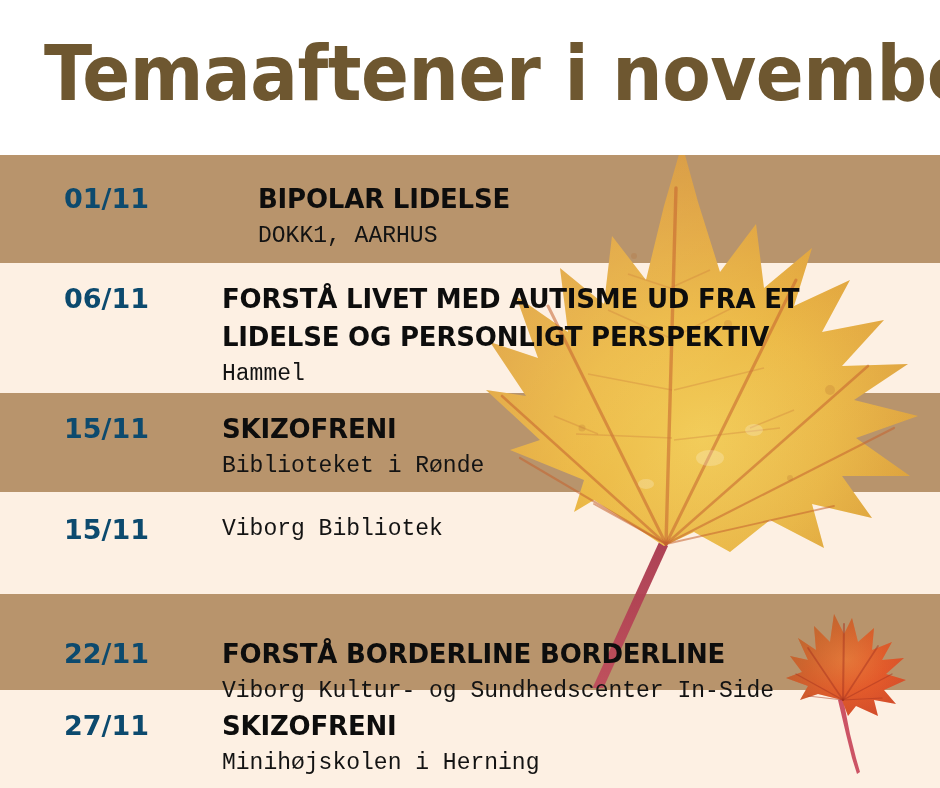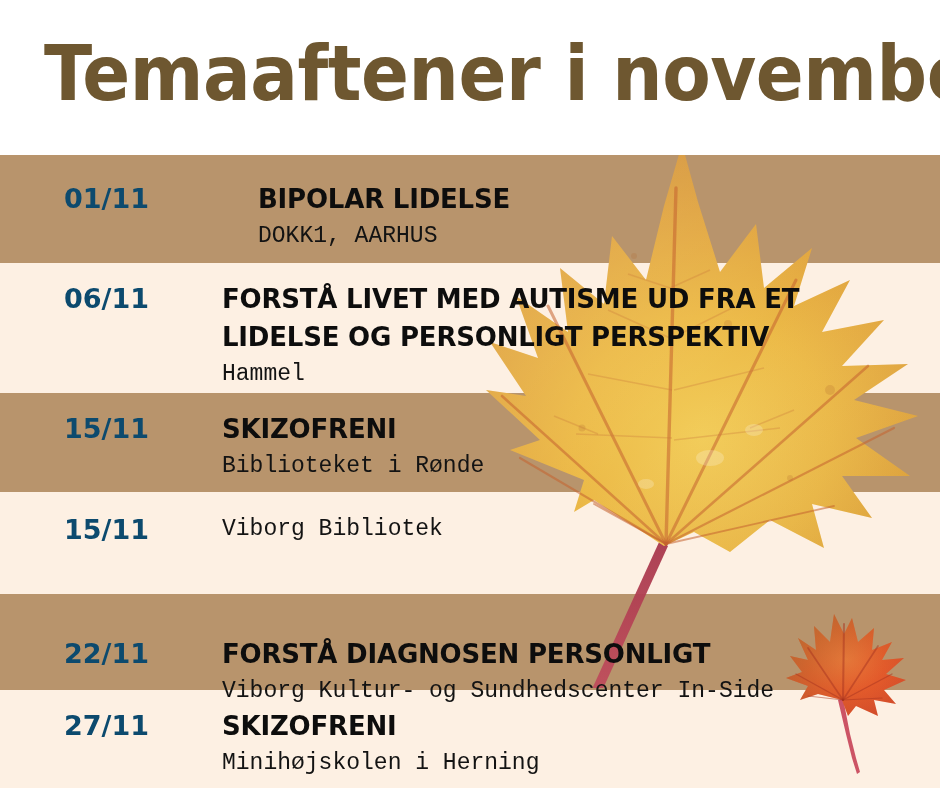--- a/index.html
+++ b/index.html
@@ -302,21 +302,21 @@
   <div class="event-row" id="row-4">
     <div class="event-date">15/11</div>
     <div class="event-body">
       <div class="event-venue">Viborg Bibliotek</div>
     </div>
   </div>
 
   <div class="event-row" id="row-5">
     <div class="event-date">22/11</div>
     <div class="event-body">
-      <div class="event-title">FORSTÅ DIAGNOSEN PERSONLIGT</div>
+      <div class="event-title">FORSTÅ BORDERLINE BORDERLINE</div>
       <div class="event-venue">Viborg Kultur- og Sundhedscenter In-Side</div>
     </div>
   </div>
 
   <div class="event-row" id="row-6">
     <div class="event-date">27/11</div>
     <div class="event-body">
       <div class="event-title">SKIZOFRENI</div>
       <div class="event-venue">Minihøjskolen i Herning</div>
     </div>

